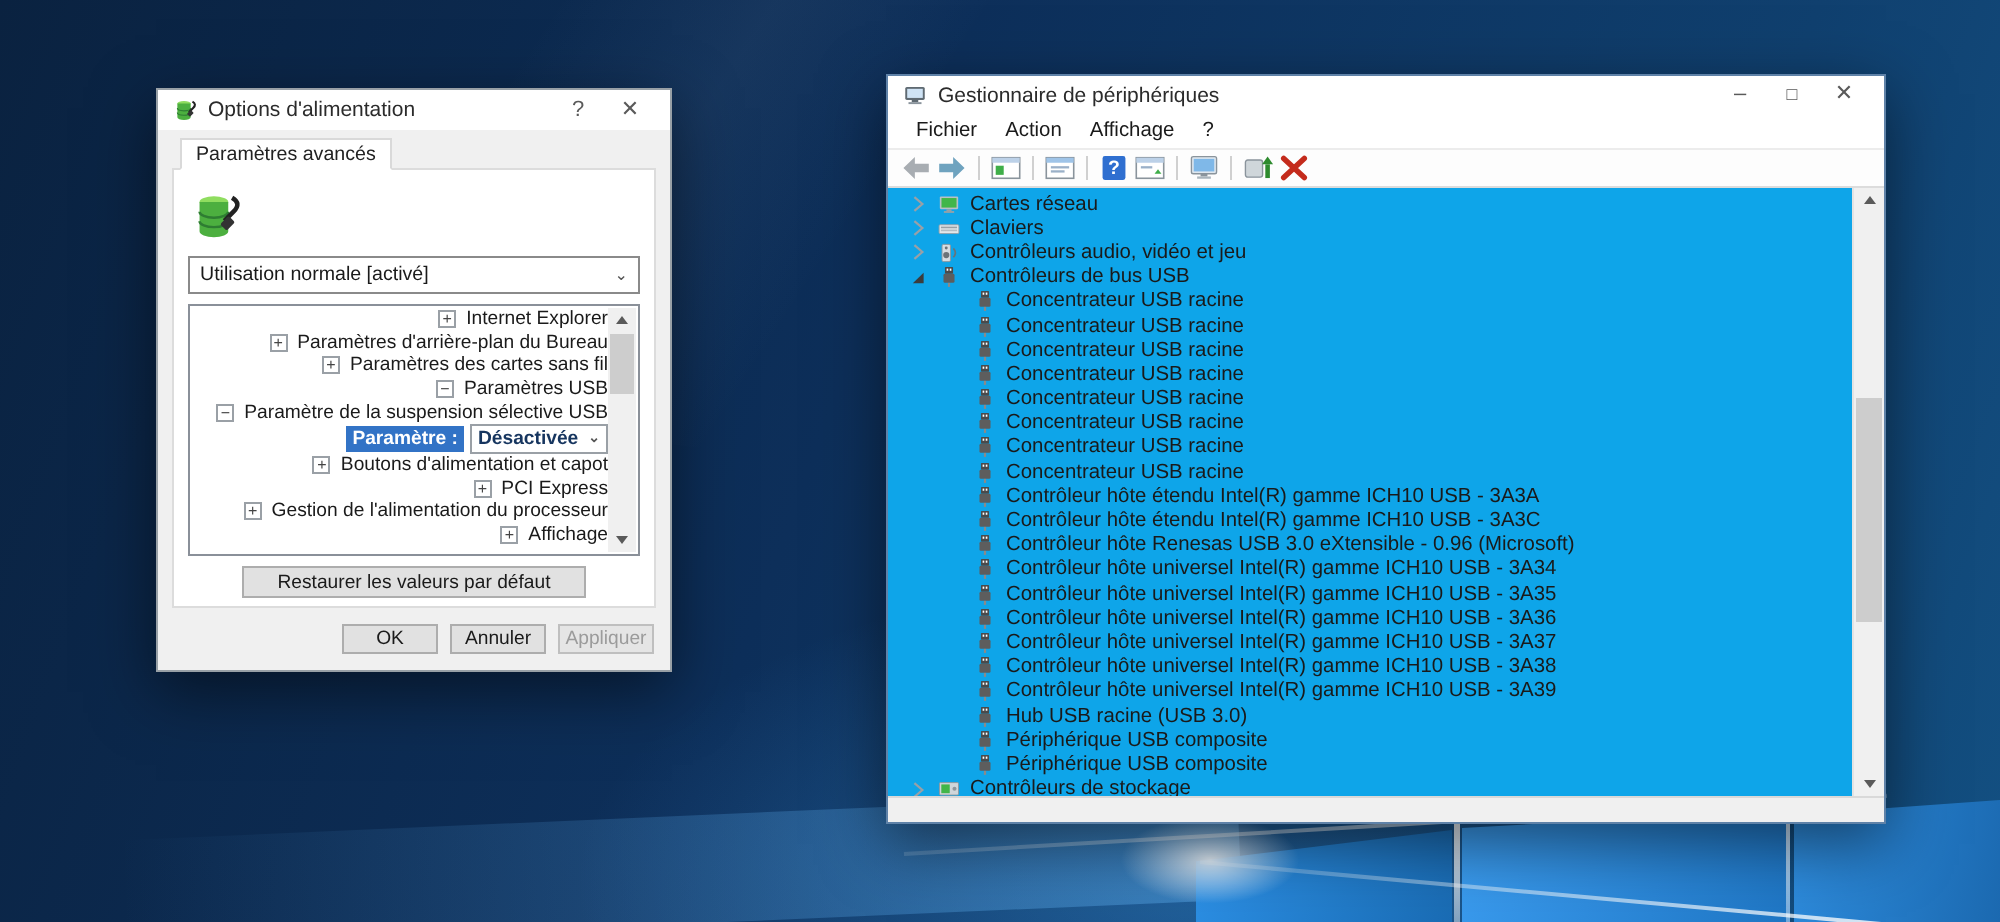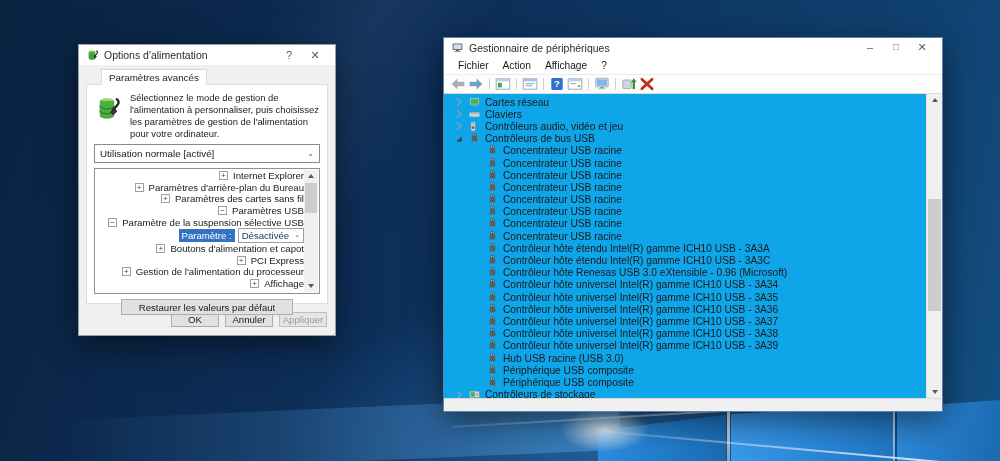--- a/index.html
+++ b/index.html
@@ -42,41 +42,41 @@
   .titlebar{background:#fff;display:flex;align-items:center;gap:5px;padding:0 7px;}
   .title{font-size:10.5px;color:#2b2b2b;white-space:nowrap;}
   .ticon{width:13px;height:13px;flex:none;display:inline-block;}
   .ticon svg,.dicon svg,.twisty svg,.tb-btn svg,.desc-icon svg{width:100%;height:100%;display:block;}
   .caption-btns{margin-left:auto;display:flex;align-items:center;}
   .cap{width:26px;text-align:center;color:#5a5a5a;font-size:11px;line-height:19px;}
 
   
   .power{left:78px;top:44px;width:256px;height:290px;border:1px solid #98a0a6;display:flex;flex-direction:column;}
   .power .titlebar{height:20px;flex:none;}
-  .tabstrip{height:19px;flex:none;padding-left:22px;position:relative;}
+  .tabstrip{height:19px;flex:none;padding-left:11px;position:relative;}
   .tab{display:inline-block;background:#fff;border:1px solid #d9d9d9;border-bottom:1px solid #fff;
        padding:2px 7px 1px;font-size:9.8px;color:#222;position:relative;top:2px;z-index:2;}
   .tabpage{margin:0 7px;background:#fff;border:1px solid #dcdcdc;flex:none;height:220px;
            padding:7px 7px 6px;box-sizing:border-box;position:relative;z-index:1;}
   .desc-row{display:flex;gap:8px;margin-bottom:4px;}
   .desc-icon{width:28px;height:30px;flex:none;margin-top:2px;}
   .desc-text{font-size:9.4px;line-height:12px;color:#1a1a1a;}
   .combo{height:17px;border:1px solid #8a8a8a;background:#fff;display:flex;align-items:center;
          padding:0 5px;font-size:9.8px;color:#1a1a1a;margin-bottom:5px;}
   .combo .chev{margin-left:auto;color:#555;font-size:8px;}
   .listbox{position:relative;height:124px;border:1px solid #8a9099;background:#fff;overflow:hidden;}
   .ptree{position:absolute;inset:1px 15px 1px 1px;overflow:hidden;}
   .ptree-row{display:flex;align-items:center;height:11.6px;font-size:9.6px;color:#1a1a1a;white-space:nowrap;justify-content:flex-end;}
   .pbox{width:9px;height:9px;border:1px solid #9aa0a6;background:#fff;flex:none;
         font-size:8px;line-height:7px;text-align:center;color:#444;box-sizing:border-box;}
   .pbox.plus::before{content:"+";}
   .pbox.minus::before{content:"−";}
   .plabel{margin-left:5px;}
   .ptree-row.l1{padding-left:13px;}
-  .ptree-row.setting{padding-left:48px;height:15px;}
+  .ptree-row.setting{padding-left:48px;height:15px;font-weight:bold;}
   .sel-label{background:#3273c6;color:#fff;padding:1px 3px;font-size:9.6px;}
   .mini-combo{margin-left:3px;border:1px solid #9aa0a6;background:#fff;height:13px;display:flex;
               align-items:center;padding:0 3px;font-size:9.6px;color:#16355f;}
   .mini-combo .chev{margin-left:5px;color:#555;font-size:7px;}
   .pscroll{position:absolute;top:1px;right:1px;bottom:1px;width:14px;background:#f0f0f0;}
   .arr{position:absolute;left:0;width:14px;height:12px;display:flex;align-items:center;justify-content:center;}
   .arr.up{top:0;} .arr.down{bottom:0;}
   .tri-up{width:0;height:0;border-left:3px solid transparent;border-right:3px solid transparent;border-bottom:4px solid #5a5a5a;}
   .tri-down{width:0;height:0;border-left:3px solid transparent;border-right:3px solid transparent;border-top:4px solid #5a5a5a;}
   .thumb{position:absolute;left:1px;right:1px;background:#cdcdcd;}
@@ -149,21 +149,20 @@
     <div class="desc-row">
       <span class="desc-icon">
           <svg viewBox="0 0 16 16">
             <ellipse cx="7.4" cy="3.4" rx="4.1" ry="1.6" fill="#8fdd5f"></ellipse>
             <path d="M3.3 3.4 v8.4 a4.1 1.7 0 0 0 8.2 0 v-8.4" fill="#4caf3f"></path>
             <path d="M3.3 6.2 a4.1 1.7 0 0 0 8.2 0 M3.3 8.9 a4.1 1.7 0 0 0 8.2 0" stroke="#2e7d32" fill="none" stroke-width="0.7"></path>
             <path d="M12.6 2.2 q2.8 1.6 .4 4 l-2.6 2.6" stroke="#222" stroke-width="1.3" fill="none"></path>
             <rect x="9.6" y="8.2" width="3.4" height="2.6" rx="0.5" transform="rotate(-45 11.3 9.5)" fill="#333"></rect>
           </svg>
         </span>
-      <span class="desc-text">Sélectionnez le mode de gestion de l'alimentation à personnaliser, puis choisissez les paramètres de gestion de l'alimentation pour votre ordinateur.</span>
     </div>
     <div class="combo">
       <span>Utilisation normale [activé]</span>
       <span class="chev">⌄</span>
     </div>
     <div class="listbox">
       <div class="ptree">
           <div class="ptree-row">
             <span class="pbox plus"></span>
             <span class="plabel">Internet Explorer</span>

